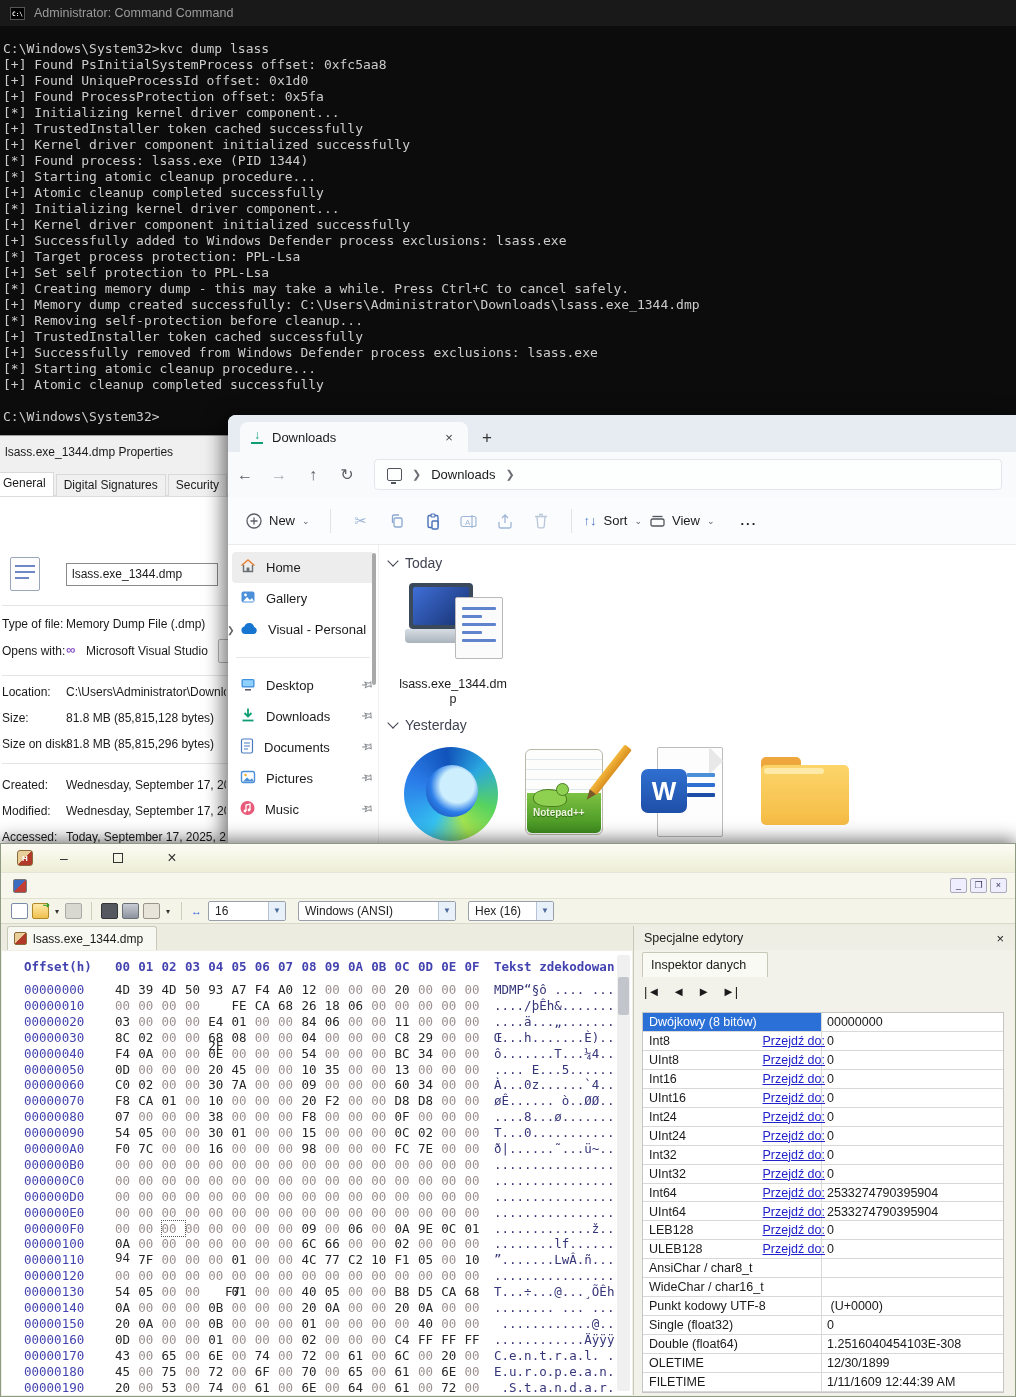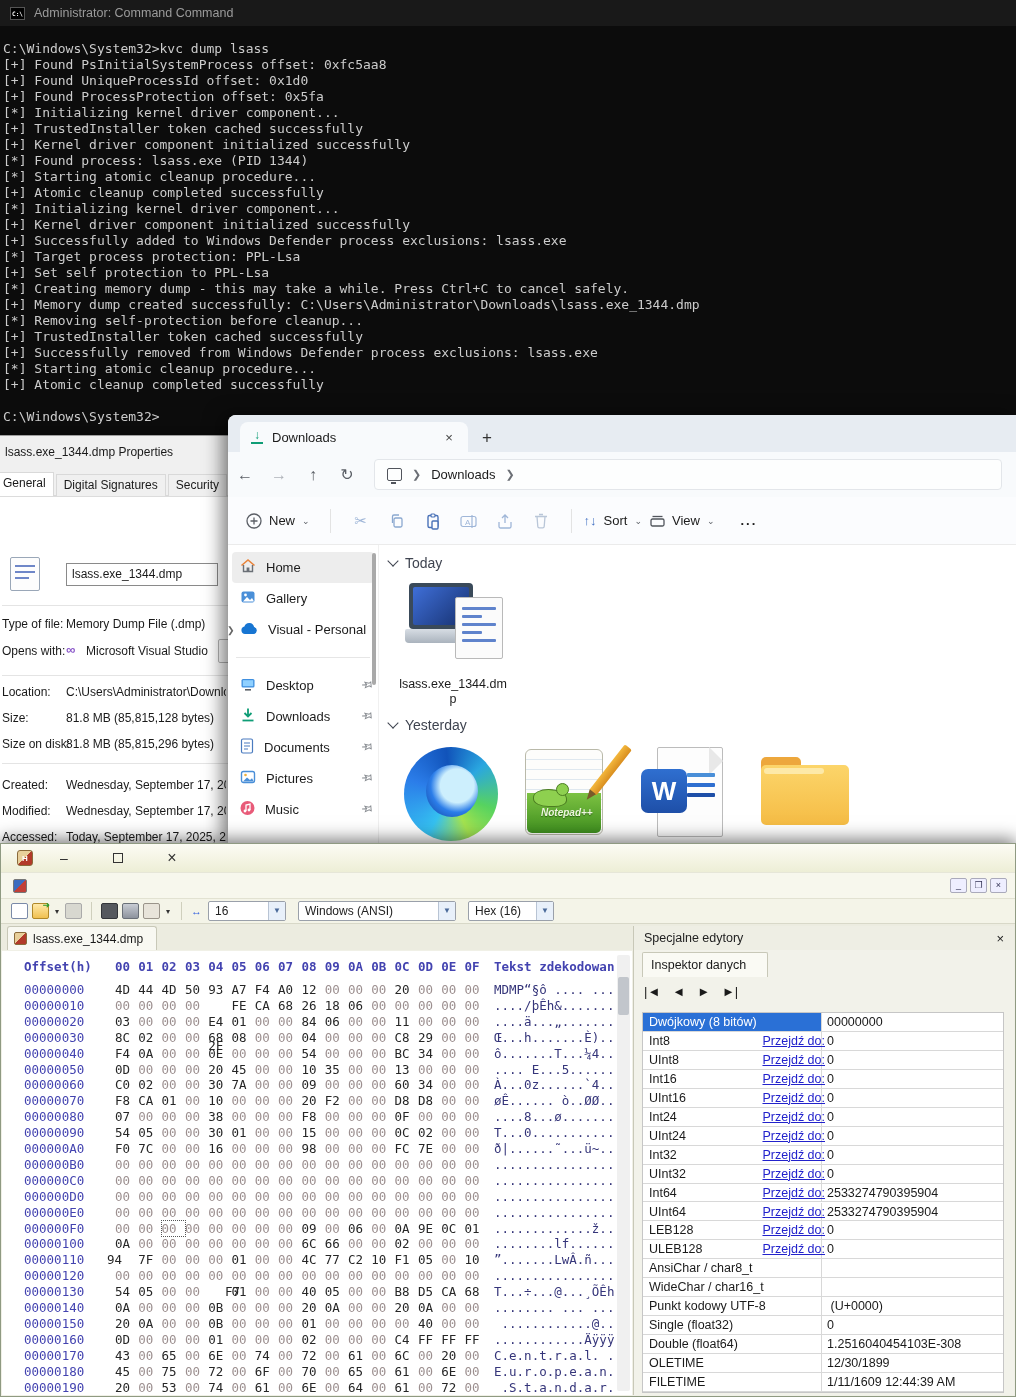--- a/index.html
+++ b/index.html
@@ -84,21 +84,21 @@
   .doc-overlay i.s { width:60%; }
   .edge-ic { position:absolute; width:94px; height:94px; border-radius:50%;
     background:conic-gradient(from 210deg,#35c1f1,#2b7de9 22%,#1153ba 40%,#2aa7e0 55%,#57d35f 72%,#a4e34f 85%,#35c1f1); }
   .edge-ic:before { content:""; position:absolute; left:22px; top:18px; width:52px; height:52px; border-radius:50%;
     background:radial-gradient(circle at 60% 40%, #cdeffd 0 38%, #2b7de9 60%, #0f3e97 100%); }
   .npp-ic { position:absolute; width:96px; height:94px; }
   .npp-paper { position:absolute; left:4px; top:4px; width:78px; height:86px; background:repeating-linear-gradient(#fdfdfb 0 9px,#dfe8ef 9px 10px); border:1px solid #b9b9a9; border-radius:6px; }
   .npp-grass { position:absolute; left:6px; top:48px; width:74px; height:40px; background:linear-gradient(#7dc242,#3f8f1f); border-radius:0 0 5px 5px; }
   .npp-cham { position:absolute; left:12px; top:44px; width:34px; height:18px; background:#8ed04f; border-radius:50% 60% 40% 50%; border:1px solid #4c7d22; }
   .npp-cham:before { content:""; position:absolute; left:22px; top:-7px; width:11px; height:11px; background:#8ed04f; border-radius:50%; border:1px solid #4c7d22; }
-  .npp-text { position:absolute; left:20px; top:62px; color:#eef7de; font-size:10px; font-style:italic; font-weight:bold; text-shadow:0 1px 1px #2d6212; }
+  .npp-text { position:absolute; left:12px; top:62px; color:#eef7de; font-size:10px; font-weight:bold; text-shadow:0 1px 1px #2d6212; }
   .npp-pencil { position:absolute; right:2px; top:-4px; width:9px; height:58px; background:linear-gradient(90deg,#f3b73c,#d98e1f); transform:rotate(38deg); border-radius:2px; }
   .npp-pencil:after { content:""; position:absolute; left:0; bottom:-9px; border-left:4.5px solid transparent; border-right:4.5px solid transparent; border-top:10px solid #7a5a2a; }
   .word-ic { position:absolute; width:82px; height:92px; }
   .word-page { position:absolute; right:0; top:0; width:66px; height:90px; background:#fdfdfd; border:1px solid #bcbcbc; border-radius:2px; }
   .word-page:before { content:""; position:absolute; right:-1px; top:-1px; border-left:14px solid #e8e8e8; border-top:14px solid #0c0c0c00; border-bottom:14px solid transparent; }
   .word-lines i { position:absolute; right:8px; height:4px; width:28px; border-radius:1px; }
   .word-sq { position:absolute; left:0; top:22px; width:46px; height:44px; background:linear-gradient(#2f6fd0,#1e4fa8); border-radius:7px;
     color:#fff; font-weight:bold; font-size:26px; display:flex; align-items:center; justify-content:center; }
   .folder-ic { position:absolute; width:88px; height:70px; }
   .folder-ic .back { position:absolute; left:0; top:0; width:40px; height:16px; background:#eda73c; border-radius:5px 5px 0 0; }
@@ -491,21 +491,21 @@
     </div>
   </div>
   <div class="hex-panel">
     <span class="hexhead" style="left:22px">Offset(h)</span>
     <span><span class="hexhead" style="left: 113px; top: 8px; position: absolute;">00</span><span class="hexhead" style="left: 136.3px; top: 8px; position: absolute;">01</span><span class="hexhead" style="left: 159.6px; top: 8px; position: absolute;">02</span><span class="hexhead" style="left: 182.9px; top: 8px; position: absolute;">03</span><span class="hexhead" style="left: 206.2px; top: 8px; position: absolute;">04</span><span class="hexhead" style="left: 229.5px; top: 8px; position: absolute;">05</span><span class="hexhead" style="left: 252.8px; top: 8px; position: absolute;">06</span><span class="hexhead" style="left: 276.1px; top: 8px; position: absolute;">07</span><span class="hexhead" style="left: 299.4px; top: 8px; position: absolute;">08</span><span class="hexhead" style="left: 322.7px; top: 8px; position: absolute;">09</span><span class="hexhead" style="left: 346px; top: 8px; position: absolute;">0A</span><span class="hexhead" style="left: 369.3px; top: 8px; position: absolute;">0B</span><span class="hexhead" style="left: 392.6px; top: 8px; position: absolute;">0C</span><span class="hexhead" style="left: 415.9px; top: 8px; position: absolute;">0D</span><span class="hexhead" style="left: 439.2px; top: 8px; position: absolute;">0E</span><span class="hexhead" style="left: 462.5px; top: 8px; position: absolute;">0F</span></span>
     <span class="hexhead" style="left:492px">Tekst zdekodowan</span>
     <div>
         <div class="hexrow" style="top: 31px;">
           <span class="hoff">00000000</span>
           <span class="hb" style="left: 113px;">4D</span>
-          <span class="hb" style="left: 136.3px;">44</span>
+          <span class="hb" style="left: 136.3px;">39</span>
           <span class="hb" style="left: 159.6px;">4D</span>
           <span class="hb" style="left: 182.9px;">50</span>
           <span class="hb" style="left: 206.2px;">93</span>
           <span class="hb" style="left: 229.5px;">A7</span>
           <span class="hb" style="left: 252.8px;">F4</span>
           <span class="hb" style="left: 276.1px;">A0</span>
           <span class="hb" style="left: 299.4px;">12</span>
           <span class="hb z" style="left: 322.7px;">00</span>
           <span class="hb z" style="left: 346px;">00</span>
           <span class="hb z" style="left: 369.3px;">00</span>
@@ -830,21 +830,21 @@
           <span class="hb z" style="left: 346px;">00</span>
           <span class="hb z" style="left: 369.3px;">00</span>
           <span class="hb" style="left: 392.6px;">02</span>
           <span class="hb z" style="left: 415.9px;">00</span>
           <span class="hb z" style="left: 439.2px;">00</span>
           <span class="hb z" style="left: 462.5px;">00</span>
           <span class="htext">........lf......</span>
         </div>
         <div class="hexrow" style="top: 301.3px;">
           <span class="hoff">00000110</span>
-          <span class="hb" style="left: 105px;">94</span>
+          <span class="hb" style="left: 113px; font-family: Liberation Mono, monospace;">94</span>
           <span class="hb" style="left: 136.3px;">7F</span>
           <span class="hb z" style="left: 159.6px;">00</span>
           <span class="hb z" style="left: 182.9px;">00</span>
           <span class="hb z" style="left: 206.2px;">00</span>
           <span class="hb" style="left: 229.5px;">01</span>
           <span class="hb z" style="left: 252.8px;">00</span>
           <span class="hb z" style="left: 276.1px;">00</span>
           <span class="hb" style="left: 299.4px;">4C</span>
           <span class="hb" style="left: 322.7px;">77</span>
           <span class="hb" style="left: 346px;">C2</span>

